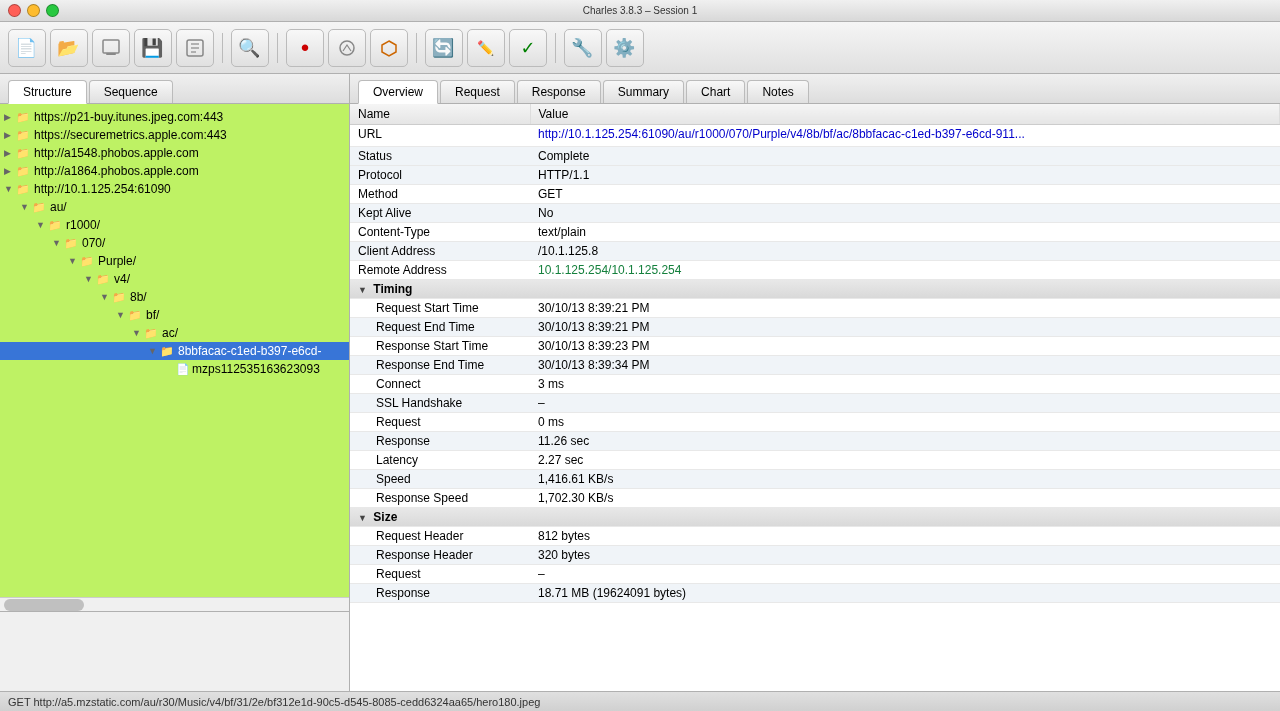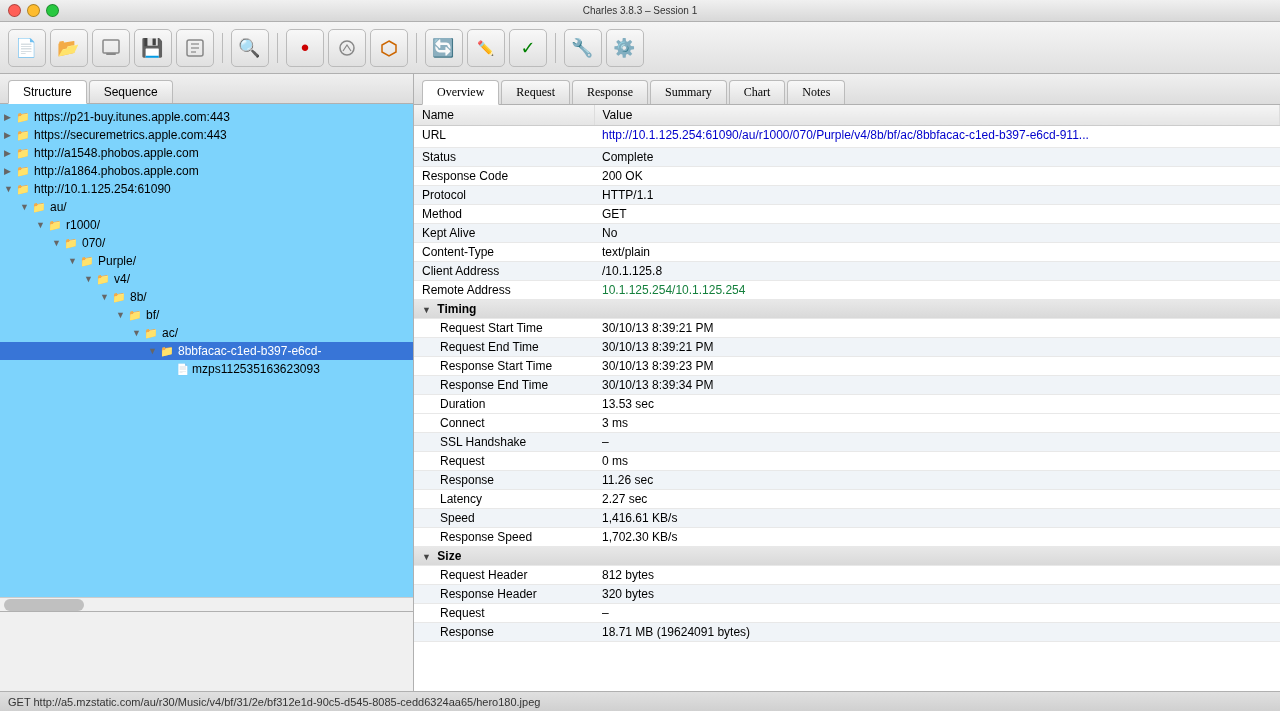--- a/index.html
+++ b/index.html
@@ -74,25 +74,25 @@
 
     
     .main-content {
       display: flex;
       flex: 1;
       overflow: hidden;
     }
 
     
     .left-panel {
-      width: 414px;
+      width: 350px;
       border-right: 1px solid #b0b0b0;
       display: flex;
       flex-direction: column;
-      background: #7dd3fc;
+      background: #bef264;
     }
     .panel-tabs {
       display: flex;
       background: linear-gradient(to bottom, #f0f0f0, #ddd);
       border-bottom: 1px solid #b0b0b0;
       padding: 6px 8px 0;
       gap: 2px;
     }
     .panel-tab {
       padding: 4px 14px;
@@ -176,21 +176,20 @@
       gap: 2px;
     }
     .right-tab {
       padding: 4px 14px;
       border: 1px solid #bbb;
       border-bottom: none;
       border-radius: 4px 4px 0 0;
       background: linear-gradient(to bottom, #f8f8f8, #e0e0e0);
       cursor: pointer;
       font-size: 12px;
-      font-family: Liberation Serif, serif;
     }
     .right-tab.active {
       background: #fff;
       border-bottom: 1px solid #fff;
       margin-bottom: -1px;
       z-index: 1;
     }
 
     
     .overview-table {
@@ -315,21 +314,21 @@
 
   <div class="left-panel">
     <div class="panel-tabs">
       <div class="panel-tab active">Structure</div>
       <div class="panel-tab">Sequence</div>
     </div>
     <div class="tree-container">
       <div class="tree-item" style="padding-left:4px;">
         <span class="tree-arrow">▶</span>
         <span class="folder-icon">📁</span>
-        <span class="tree-label">https://p21-buy.itunes.apple.com:443</span>
+        <span class="tree-label">https://p21-buy.itunes.jpeg.com:443</span>
       </div>
       <div class="tree-item" style="padding-left:4px;">
         <span class="tree-arrow">▶</span>
         <span class="folder-icon">📁</span>
         <span class="tree-label">https://securemetrics.apple.com:443</span>
       </div>
       <div class="tree-item" style="padding-left:4px;">
         <span class="tree-arrow">▶</span>
         <span class="folder-icon">📁</span>
         <span class="tree-label">http://a1548.phobos.apple.com</span>
@@ -430,24 +429,20 @@
         </thead>
         <tbody id="table-body">
         <tr style="background: rgb(255, 255, 255);">
               <td class="td-name" style="padding-left: 8px;">URL</td>
               <td class="td-value"><span class="url-value">http://10.1.125.254:61090/au/r1000/070/Purple/v4/8b/bf/ac/8bbfacac-c1ed-b397-e6cd-911...</span></td>
             </tr>
             <tr style="background: rgb(240, 244, 248);">
               <td class="td-name" style="padding-left: 8px;">Status</td>
               <td class="td-value">Complete</td>
             </tr>
-            <tr style="background: rgb(255, 255, 255);">
-              <td class="td-name" style="padding-left: 8px;">Response Code</td>
-              <td class="td-value">200 OK</td>
-            </tr>
             <tr style="background: rgb(240, 244, 248);">
               <td class="td-name" style="padding-left: 8px;">Protocol</td>
               <td class="td-value">HTTP/1.1</td>
             </tr>
             <tr style="background: rgb(255, 255, 255);">
               <td class="td-name" style="padding-left: 8px;">Method</td>
               <td class="td-value">GET</td>
             </tr>
             <tr style="background: rgb(240, 244, 248);">
               <td class="td-name" style="padding-left: 8px;">Kept Alive</td>
@@ -478,24 +473,20 @@
             </tr>
             <tr style="background: rgb(255, 255, 255);">
               <td class="td-name" style="padding-left: 26px;">Response Start Time</td>
               <td class="td-value">30/10/13 8:39:23 PM</td>
             </tr>
             <tr style="background: rgb(240, 244, 248); margin-left: 45px;">
               <td class="td-name" style="padding-left: 26px;">Response End Time</td>
               <td class="td-value">30/10/13 8:39:34 PM</td>
             </tr>
             <tr style="background: rgb(255, 255, 255);">
-              <td class="td-name" style="padding-left: 26px;">Duration</td>
-              <td class="td-value">13.53 sec</td>
-            </tr>
-            <tr style="background: rgb(255, 255, 255);">
               <td class="td-name" style="padding-left: 26px;">Connect</td>
               <td class="td-value">3 ms</td>
             </tr>
             <tr style="background: rgb(240, 244, 248);">
               <td class="td-name" style="padding-left: 26px;">SSL Handshake</td>
               <td class="td-value">–</td>
             </tr>
             <tr style="background: rgb(255, 255, 255);">
               <td class="td-name" style="padding-left: 26px;">Request</td>
               <td class="td-value">0 ms</td>

